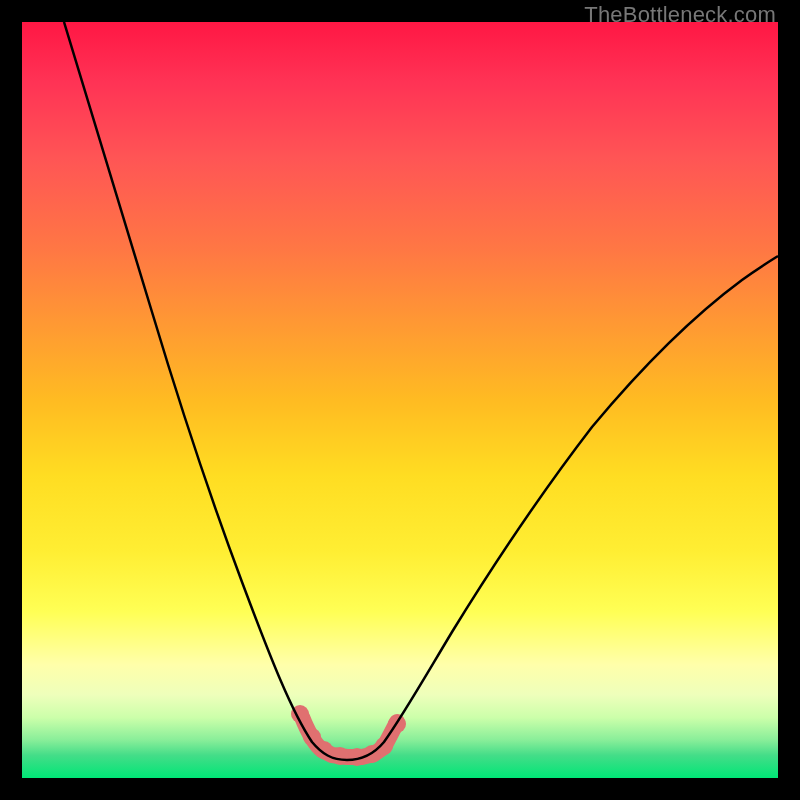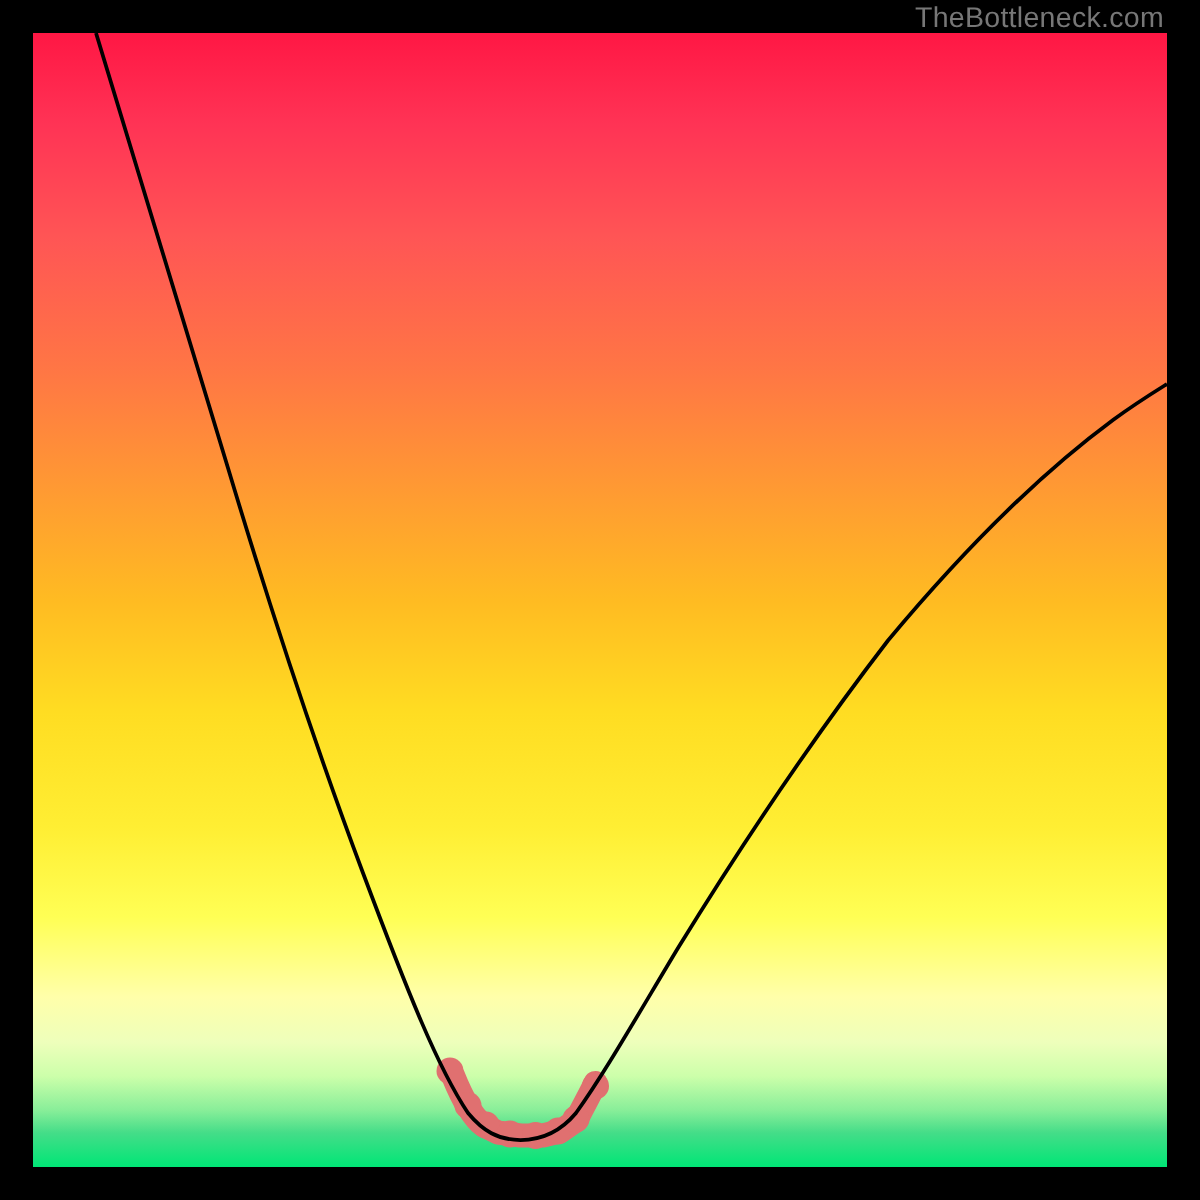--- a/index.html
+++ b/index.html
@@ -37,21 +37,21 @@
       #88ee99 95%,
       #44dd88 97%,
       #00e676 100%
     );
   }
   .watermark {
     position: absolute;
     top: 2px;
     right: 24px;
     color: #777;
-    font-size: 19px;
+    font-size: 22px;
     font-weight: 500;
     letter-spacing: 0.2px;
   }
   svg.curve {
     position: absolute;
     top: 0;
     left: 0;
     width: 100%;
     height: 100%;
   }

